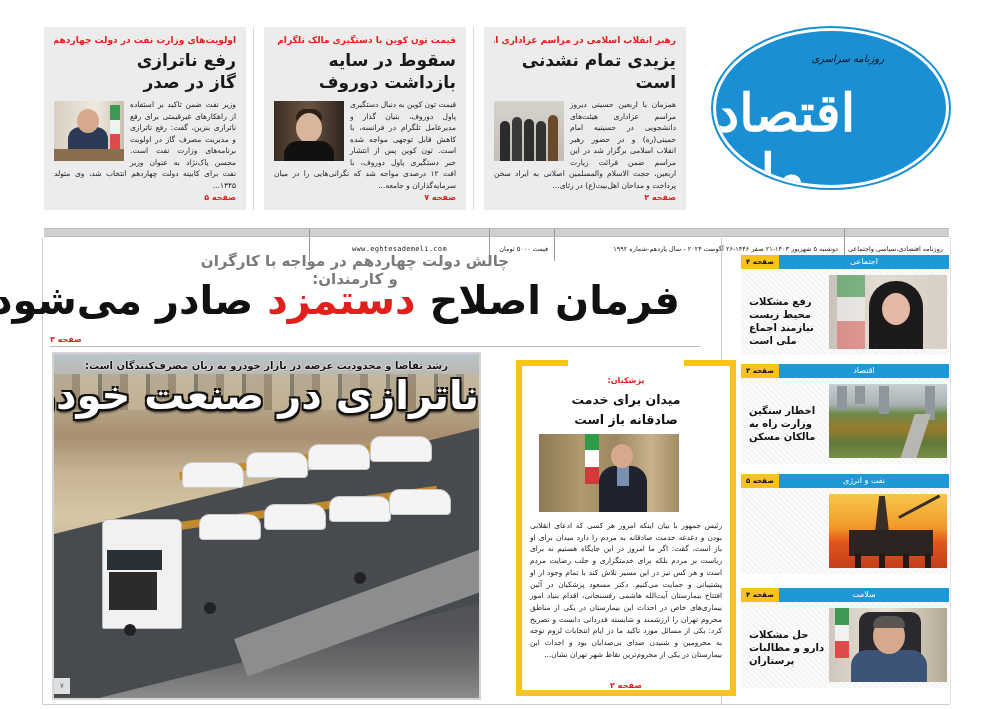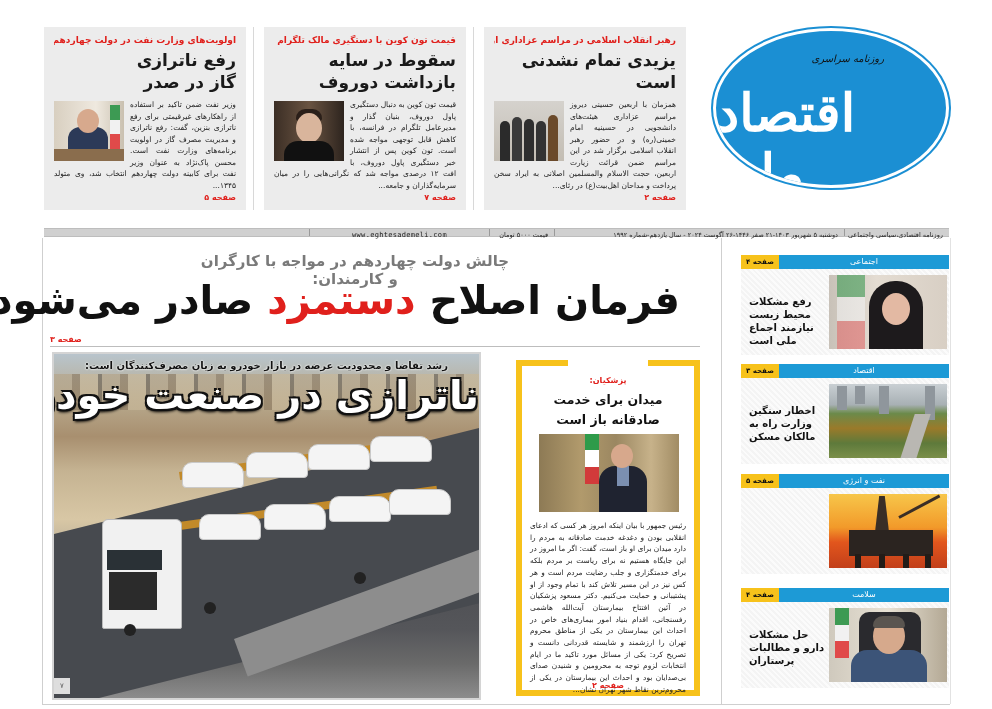--- a/index.html
+++ b/index.html
@@ -39,21 +39,21 @@
   .logo .tag { position: absolute; right: 62px; top: 22px; font-size: 10px; color: #111; font-style: italic; }
   .logo .name { position: absolute; left: 0; right: 0; top: 52px; text-align: left; color: #ffffff; font-size: 52px; font-weight: bold; font-family: "DejaVu Serif", serif; line-height: 60px; }
 
   
   .strip {
     position: absolute; left: 44px; top: 228px; width: 905px; height: 9px;
     background: #d0d0d0; border-top: 1px solid #bdbdbd; border-bottom: 1px solid #bdbdbd;
     font-size: 6.5px; color: #222; line-height: 8px;
     display: flex; direction: rtl;
   }
-  .strip .cell { padding: 2px 6px; border-left: 1px solid #9a9a9a; white-space: nowrap; }
+  .strip .cell { padding: 16px 6px; border-left: 1px solid #9a9a9a; white-space: nowrap; }
   .strip .url { direction: ltr; font-family: "DejaVu Sans Mono", monospace; font-size: 7px; letter-spacing: 0.3px; }
 
   
   .frame-left { position: absolute; left: 42px; top: 238px; width: 1px; height: 466px; background: #cfcfcf; }
   .frame-mid { position: absolute; left: 721px; top: 238px; width: 1px; height: 466px; background: #cfcfcf; }
   .frame-right { position: absolute; left: 950px; top: 238px; width: 1px; height: 466px; background: #e2e2e2; }
   .frame-bottom { position: absolute; left: 42px; top: 704px; width: 908px; height: 1px; background: #cfcfcf; }
 
   
   .surtitle { position: absolute; left: 200px; top: 252px; width: 310px; text-align: center; color: #7a7a7a; font-size: 15px; font-weight: bold; }
@@ -78,21 +78,21 @@
   .bigphoto .trailer2 { position: absolute; left: 125px; top: 168px; width: 260px; height: 8px; background: #c28a2a; transform: rotate(-8deg); transform-origin: left top; }
   .bigphoto .car { position: absolute; width: 62px; height: 26px; background: #f4f4f4; border-radius: 10px 12px 4px 4px; border: 1px solid #c9c9c9; }
   .bigphoto .wheel { position: absolute; width: 12px; height: 12px; background: #222; border-radius: 50%; }
   .bigphoto .overkicker { position: absolute; top: 6px; left: 10px; right: 10px; text-align: center; font-size: 10px; font-weight: bold; color: #111; text-shadow: 0 0 2px #fff, 0 0 2px #fff; white-space: nowrap; }
   .bigphoto .overtitle { position: absolute; top: 18px; left: 0; right: 0; text-align: center; font-size: 40px; font-weight: bold; color: #ffffff; white-space: nowrap;
     text-shadow: -2px -2px 0 #111, 2px -2px 0 #111, -2px 2px 0 #111, 2px 2px 0 #111, 0 3px 3px #000; }
   .bigphoto .pagebadge { position: absolute; left: 0; bottom: 4px; width: 16px; height: 16px; background: #dedede; color: #555; font-size: 7px; text-align: center; line-height: 16px; }
 
   
   .ybox {
-    position: absolute; left: 516px; top: 360px; width: 184px; height: 336px;
+    position: absolute; left: 516px; top: 360px; width: 220px; height: 336px;
     border: 6px solid #f7c21b; border-top: none;
     background: #ffffff;
   }
   .ybox .topl { position: absolute; top: 0; right: -6px; width: 52px; height: 6px; background: #f7c21b; }
   .ybox .topr { position: absolute; top: 0; left: -6px; width: 52px; height: 6px; background: #f7c21b; }
   .ybox .kicker { position: absolute; top: 16px; left: 0; right: 0; text-align: center; color: #e0201c; font-size: 8px; font-weight: bold; }
   .ybox .title { position: absolute; top: 30px; left: 0; right: 0; text-align: center; font-size: 12.5px; font-weight: bold; color: #111; line-height: 20px; }
   .ybox .photo { position: absolute; top: 74px; left: 17px; width: 140px; height: 78px;
     background: linear-gradient(90deg, #8d7a55 0%, #b19a6c 30%, #9b8761 55%, #c7b28a 80%, #a18c64 100%); overflow: hidden; }
   .ybox .photo .flag { position: absolute; left: 46px; top: 0; width: 14px; height: 50px; background: linear-gradient(#2f9b4a 0 33%, #fff 33% 66%, #d23a3a 66%); }

